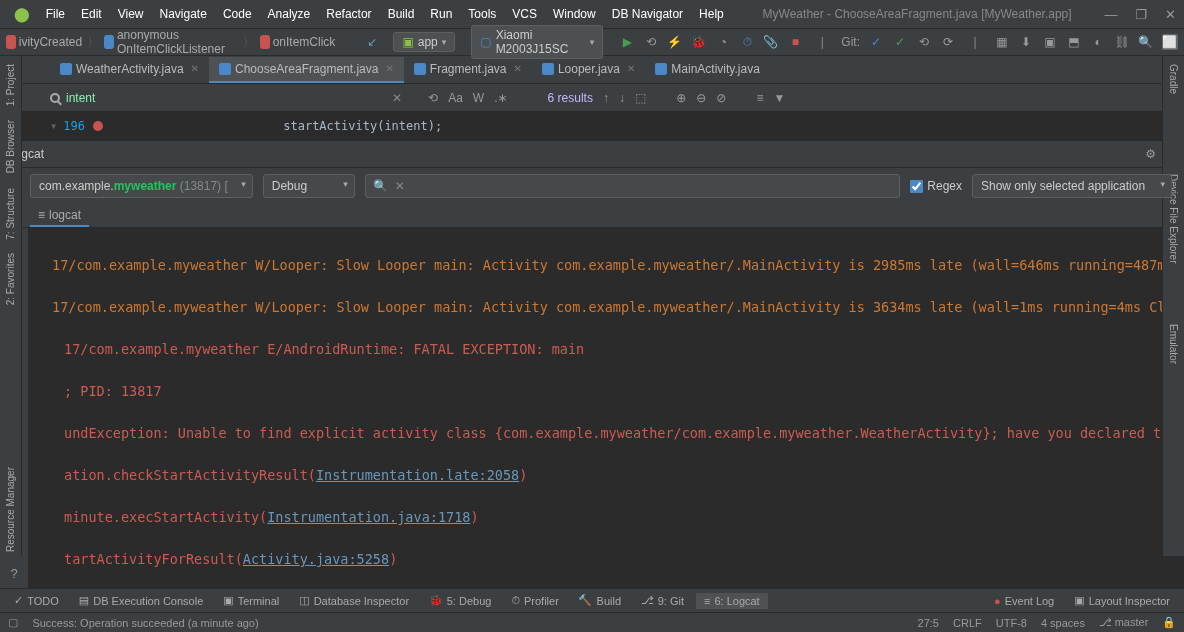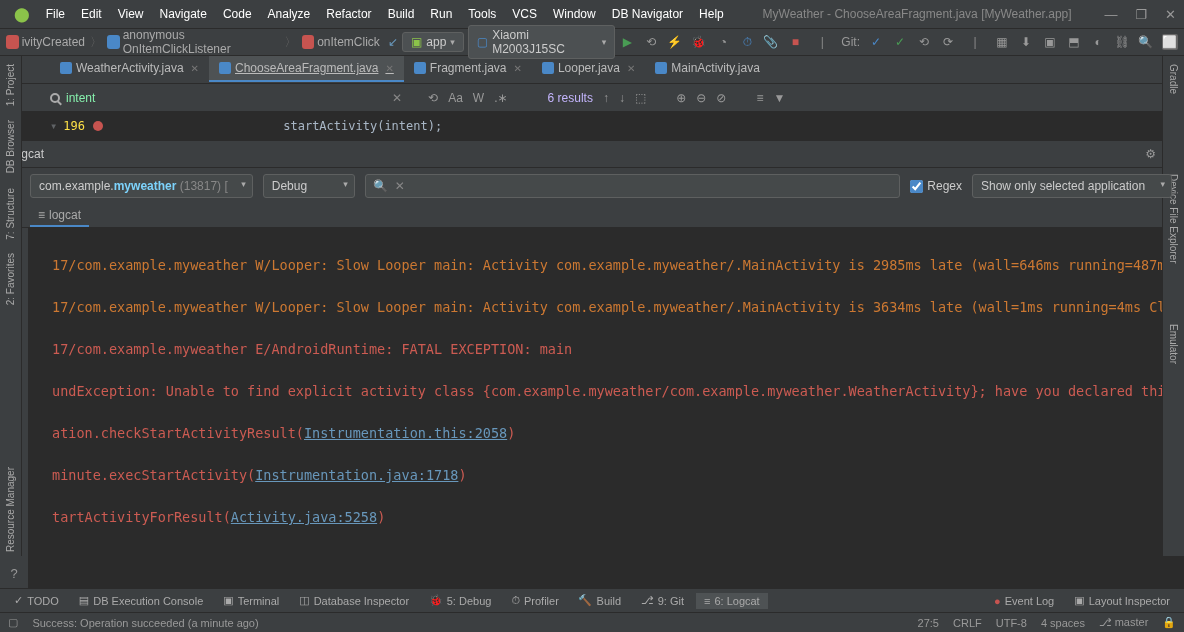--- a/index.html
+++ b/index.html
@@ -3,64 +3,64 @@
 <meta charset="utf-8">
 <style>
 * { margin:0; padding:0; box-sizing:border-box; }
 body { width:1184px; height:632px; background:#3c3f41; font-family:"Segoe UI",sans-serif; font-size:12px; color:#bbbbbb; overflow:hidden; position:relative; }
 .titlebar { height:28px; background:#3c3f41; display:flex; align-items:center; padding:0 8px; }
 .titlebar .menus { display:flex; gap:4px; align-items:center; }
 .titlebar .menus span { padding:2px 6px; cursor:pointer; color:#ffffff; }
 .titlebar .menus span:first-child { color:#8bc34a; font-size:14px; }
 .titlebar .title { flex:1; text-align:center; color:#888; }
 .titlebar .winctl { display:flex; gap:18px; color:#999; font-size:13px; }
-.navbar { height:28px; background:#3c3f41; border-top:1px solid #2b2b2b; border-bottom:1px solid #2b2b2b; display:flex; align-items:center; padding:0 6px; gap:4px; font-size:12px; }
+.navbar { height:28px; background:#3c3f41; border-top:1px solid #2b2b2b; border-bottom:1px solid #2b2b2b; display:flex; align-items:center; padding:0 6px; gap:16px; font-size:12px; }
 .navbar .crumb { display:flex; align-items:center; gap:3px; color:#aaa; }
 .navbar .crumb .ico { width:14px; height:14px; border-radius:3px; display:inline-block; }
 .navbar .crumb .sep { color:#666; margin:0 2px; }
 .navbar .spacer { flex:1; }
 .navbar .tbtn { padding:2px 8px; background:#4c5052; border:1px solid #5e6060; border-radius:3px; display:flex; align-items:center; gap:4px; color:#ccc; }
 .navbar .iconrow { display:flex; gap:8px; align-items:center; color:#999; }
 .navbar .iconrow span { width:16px; height:16px; display:flex; align-items:center; justify-content:center; cursor:pointer; font-size:12px; }
-.tabs { height:28px; background:#3c3f41; display:flex; align-items:flex-start; padding-left:50px; border-bottom:1px solid #2b2b2b; }
+.tabs { height:28px; background:#3c3f41; display:flex; align-items:center; padding-left:50px; border-bottom:1px solid #2b2b2b; }
 .tab { padding:5px 10px; display:flex; align-items:center; gap:4px; color:#bbb; border-bottom:2px solid transparent; cursor:pointer; }
-.tab.active { background:#4e5254; border-bottom:2px solid #4a88c7;text-decoration:underline; }
+.tab.active { background:#4e5254; border-bottom:2px solid #4a88c7; }
 .tab .close { color:#777; font-size:10px; margin-left:3px; }
 .tab .ico { width:12px; height:12px; border-radius:2px; }
 .findbar { height:28px; background:#3c3f41; display:flex; align-items:center; padding-left:50px; border-bottom:1px solid #2b2b2b; gap:6px; }
 .findbar .fi { width:10px; height:10px; border:2px solid #aaa; border-radius:50%; position:relative; }
 .findbar .fi::after { content:""; position:absolute; width:5px; height:2px; background:#aaa; transform:rotate(45deg); bottom:-3px; right:-4px; }
 .findbar input { background:transparent; border:none; color:#86efac; outline:none; width:320px; font-size:12px; }
 .findbar .res { color:#c4b5fd; }
 .findbar .ctrls { display:flex; gap:10px; align-items:center; color:#999; margin-left:20px; }
 .findbar .ctrls span { cursor:pointer; }
 .findbar .xclose { margin-left:auto; margin-right:10px; color:#999; cursor:pointer; }
 .editor { height:28px; background:#2b2b2b; padding-left:50px; display:flex; align-items:center; font-family:"Consolas",monospace; color:#888; overflow:hidden; }
-.editor .gutter { width:30px; color:#fde047; }
+.editor .gutter { width:30px; color:#0ea5e9; }
 .logcat-hdr { height:28px; background:#3c3f41; border-top:1px solid #2b2b2b; border-bottom:1px solid #2b2b2b; display:flex; align-items:center; padding:0 8px; }
 .logcat-hdr .title { color:#ccc; flex:1; }
 .logcat-hdr .icons { display:flex; gap:8px; color:#999; }
 .logcat-toolbar { height:36px; background:#3c3f41; display:flex; align-items:center; padding:0 12px 0 30px; gap:10px; }
 .dd { background:#45494a; border:1px solid #5e6060; border-radius:3px; padding:4px 24px 4px 8px; color:#ccc; position:relative; font-size:12px; }
 .dd::after { content:"▾"; position:absolute; right:6px; color:#aaa; font-size:9px; }
 .dd .dim { color:#888; }
 .logsearch { flex:1; background:#45494a; border:1px solid #5e6060; border-radius:3px; padding:4px 8px; display:flex; align-items:center; gap:6px; }
 .logsearch input { background:transparent; border:none; color:#ddd; outline:none; flex:1; font-size:12px; }
 .logsearch .lx { color:#888; cursor:pointer; }
 .chk { display:flex; align-items:center; gap:4px; color:#ccc; }
 .chk input { accent-color:#4a88c7; }
 .logcat-tabs { height:24px; background:#3c3f41; display:flex; align-items:center; padding-left:30px; gap:10px; border-bottom:1px solid #2b2b2b; }
 .logcat-tabs .lt { color:#aaa; padding:3px 8px; border-bottom:2px solid #4a88c7; display:flex; align-items:center; gap:4px; }
 .logcat-tabs .ltgear { margin-left:auto; margin-right:10px; color:#999; cursor:pointer; }
 .logbody { display:flex; height:360px; background:#2b2b2b; }
 .logside { width:28px; background:#3c3f41; display:flex; flex-direction:column; gap:7px; padding:6px 0; align-items:center; }
 .logside span { width:18px; height:18px; display:flex; align-items:center; justify-content:center; color:#999; cursor:pointer; font-size:13px; }
 .loglines { flex:1; padding:6px 0; font-family:"Consolas",monospace; font-size:13.5px; line-height:21px; overflow:hidden; white-space:pre; }
 .loglines .ln { color:#cc7832; padding-left:24px; }
-.loglines .ln.err { color:#cc5b52; }
+.loglines .ln.err { color:#cc5b52;margin-left:12px; }
 .loglines .ln .link { color:#6897bb; text-decoration:underline; cursor:pointer; }
 .bottombar { position:absolute; bottom:20px; left:0; right:0; height:24px; background:#3c3f41; border-top:1px solid #2b2b2b; display:flex; align-items:center; padding:0 6px; gap:4px; }
 .bbtn { padding:2px 8px; display:flex; align-items:center; gap:4px; color:#aaa; cursor:pointer; font-size:11px; }
 .bbtn.active { background:#4e5254; }
 .statusbar { position:absolute; bottom:0; left:0; right:0; height:20px; background:#3c3f41; border-top:1px solid #2b2b2b; display:flex; align-items:center; padding:0 8px; gap:14px; color:#999; font-size:11px; }
 .statusbar .left { flex:1; }
 .leftrail { position:absolute; left:0; top:56px; width:22px; height:500px; background:#3c3f41; border-right:1px solid #2b2b2b; display:flex; flex-direction:column; align-items:center; gap:6px; padding-top:4px; }
 .leftrail .vtext { writing-mode:vertical-rl; transform:rotate(180deg); font-size:10px; color:#aaa; padding:4px 0; cursor:pointer; }
 .rightrail { position:absolute; right:0; top:56px; width:22px; height:500px; background:#3c3f41; border-left:1px solid #2b2b2b; display:flex; flex-direction:column; align-items:center; gap:6px; padding-top:4px; }
 .rightrail .vtext { writing-mode:vertical-rl; font-size:10px; color:#aaa; padding:4px 0; cursor:pointer; }
@@ -226,21 +226,21 @@
 
 <div class="logcat-hdr">
   <div class="title">Logcat</div>
   <div class="icons">
     <span>⚙</span>
     <span style="color:#dd9944">—</span>
   </div>
 </div>
 
 <div class="logcat-toolbar">
-  <div class="dd"><span>com.example.</span><b style="color:#7dd3fc">myweather</b><span class="dim"> (13817) [</span></div>
+  <div class="dd"><span>com.example.</span><b style="color:#22c55e">myweather</b><span class="dim"> (13817) [</span></div>
   <div class="dd" style="width:92px">Debug</div>
   <div class="logsearch">
     <span style="color:#888">🔍</span>
     <span class="lx">✕</span>
   </div>
   <label class="chk">
       <input type="checkbox" checked="" style="">
       <span>Regex</span>
     </label>
   <div class="dd" style="width:200px">Show only selected application</div>
@@ -266,22 +266,23 @@
     <span>📷</span>
     <span>📹</span>
     <span style="color:#c75450">■</span>
     <span style="flex:1"></span>
     <span>?</span>
   </div>
   <div class="loglines">
 <div class="ln">17/com.example.myweather W/Looper: Slow Looper main: Activity com.example.myweather/.MainActivity is 2985ms late (wall=646ms running=487ms</div>
 <div class="ln">17/com.example.myweather W/Looper: Slow Looper main: Activity com.example.myweather/.MainActivity is 3634ms late (wall=1ms running=4ms Cli</div>
 <div class="ln err">17/com.example.myweather E/AndroidRuntime: FATAL EXCEPTION: main</div>
+<div class="ln err">; PID: 13817</div>
 <div class="ln err">undException: Unable to find explicit activity class {com.example.myweather/com.example.myweather.WeatherActivity}; have you declared this</div>
-<div class="ln err"><span>ation.checkStartActivityResult(</span><span class="link">Instrumentation.this:2058</span><span>)</span></div>
+<div class="ln err"><span>ation.checkStartActivityResult(</span><span class="link">Instrumentation.late:2058</span><span>)</span></div>
 <div class="ln err"><span>minute.execStartActivity(</span><span class="link">Instrumentation.java:1718</span><span>)</span></div>
 <div class="ln err"><span>tartActivityForResult(</span><span class="link">Activity.java:5258</span><span>)</span></div>
 
 
 
 
 
 
 
 

